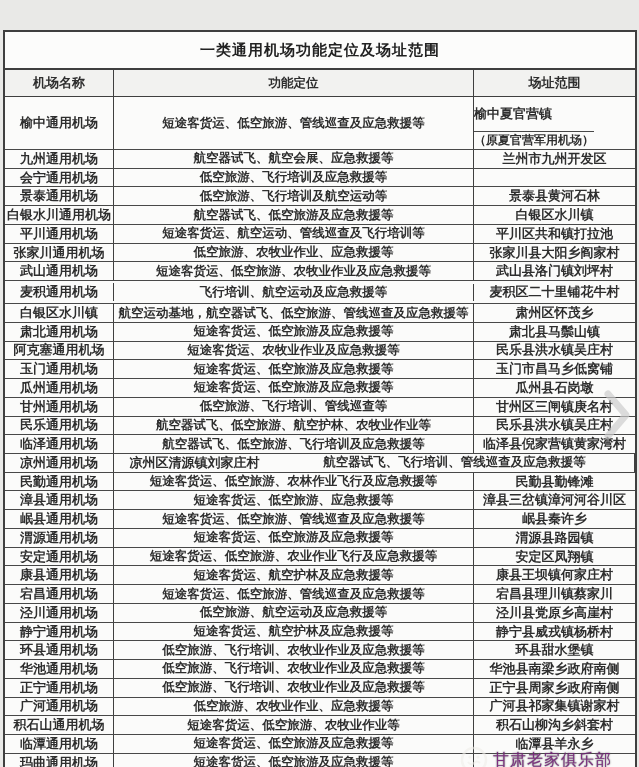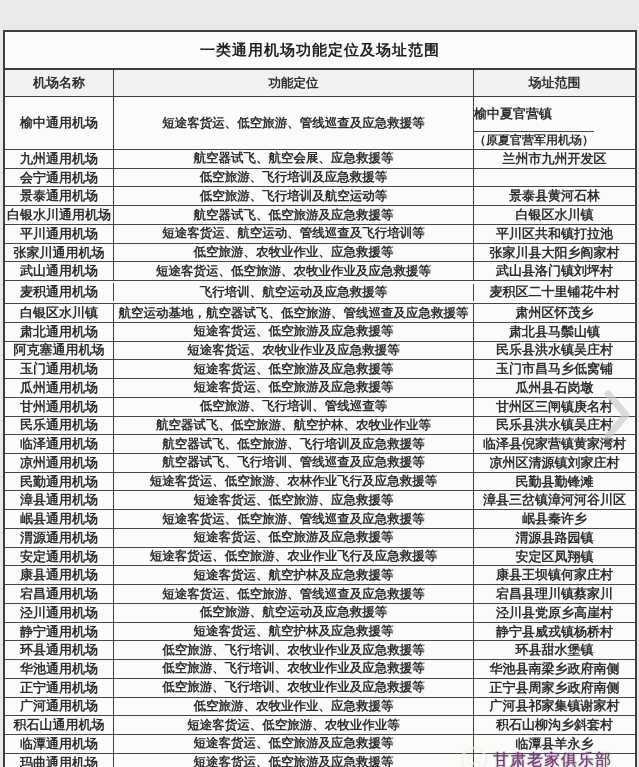--- a/index.html
+++ b/index.html
@@ -193,22 +193,22 @@
           <div class="td col-func">航空器试飞、低空旅游、航空护林、农牧业作业等</div>
           <div class="td col-site">民乐县洪水镇吴庄村</div>
         </div>
         <div class="tr">
           <div class="td col-name">临泽通用机场</div>
           <div class="td col-func">航空器试飞、低空旅游、飞行培训及应急救援等</div>
           <div class="td col-site">临泽县倪家营镇黄家湾村</div>
         </div>
         <div class="tr">
           <div class="td col-name">凉州通用机场</div>
+          <div class="td col-site">凉州区清源镇刘家庄村</div>
           <div class="td col-func">航空器试飞、飞行培训、管线巡查及应急救援等</div>
-          <div class="td col-site">凉州区清源镇刘家庄村</div>
         </div>
         <div class="tr">
           <div class="td col-name">民勤通用机场</div>
           <div class="td col-func">短途客货运、低空旅游、农林作业飞行及应急救援等</div>
           <div class="td col-site">民勤县勤锋滩</div>
         </div>
         <div class="tr">
           <div class="td col-name">漳县通用机场</div>
           <div class="td col-func">短途客货运、低空旅游、应急救援等</div>
           <div class="td col-site">漳县三岔镇漳河河谷川区</div>

